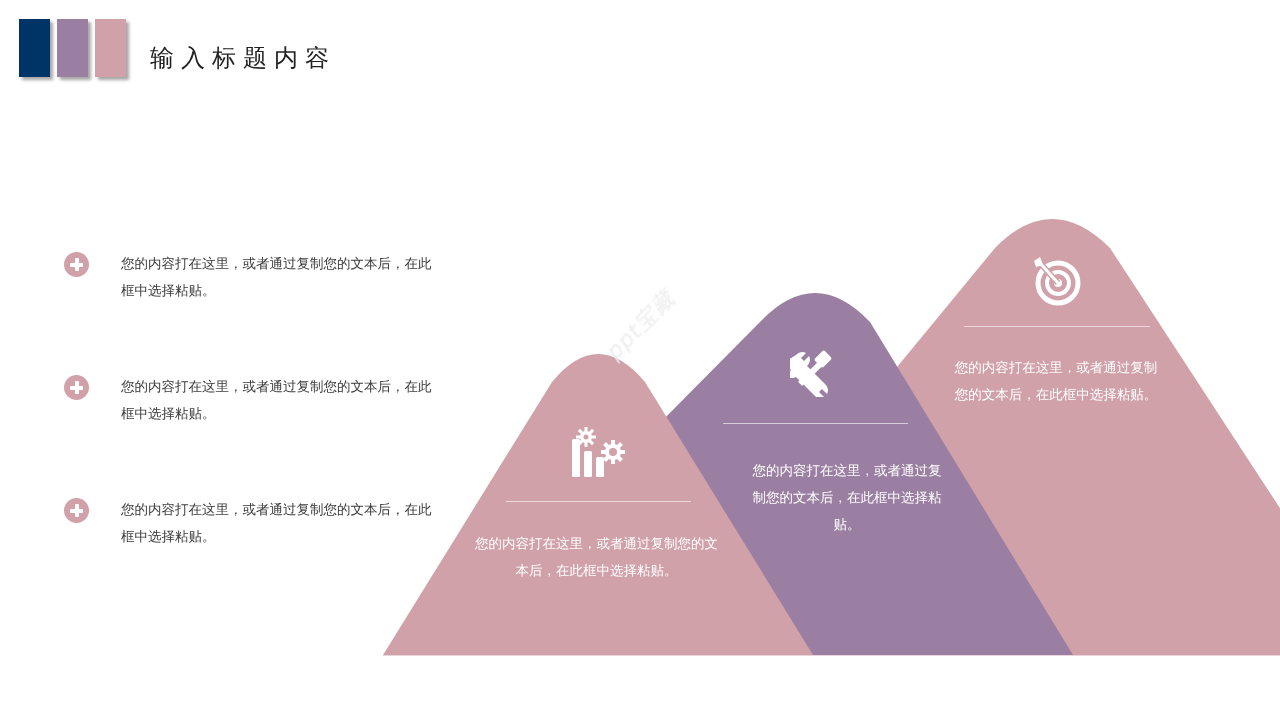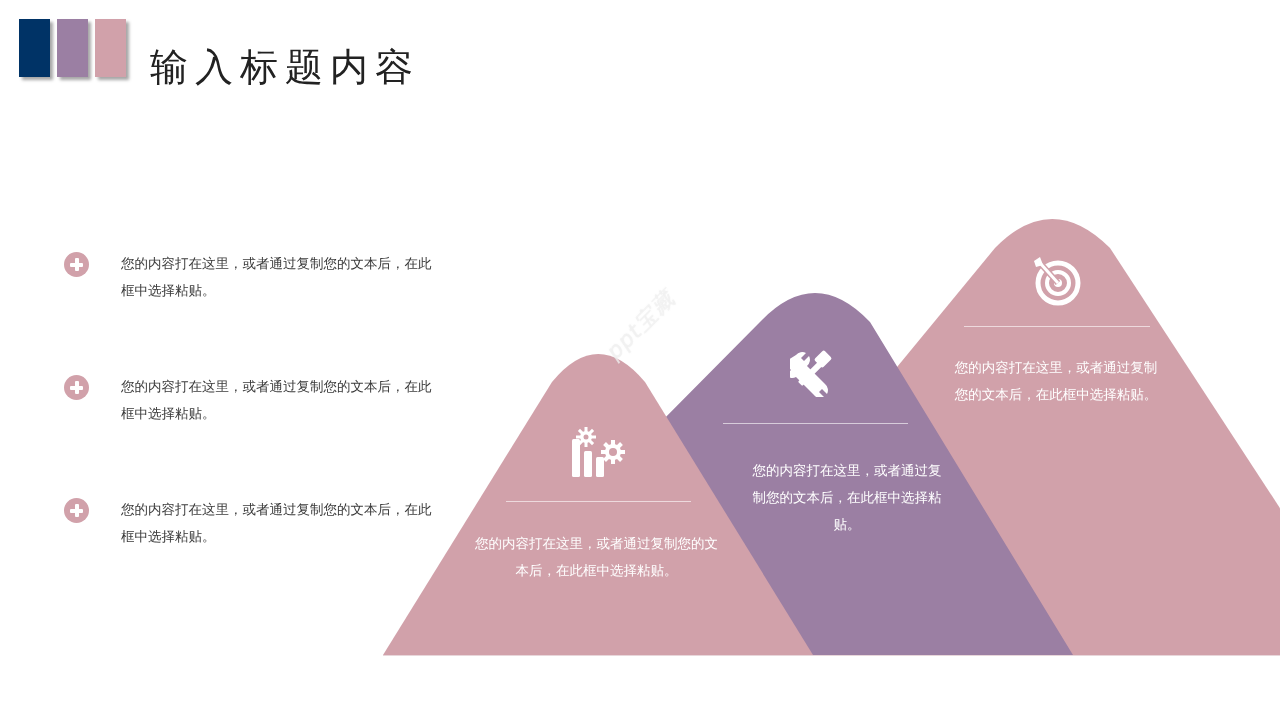--- a/index.html
+++ b/index.html
@@ -1,19 +1,19 @@
 <!DOCTYPE html>
 <html><head>
 <meta charset="utf-8">
 <style>
   html, body { margin:0; padding:0; }
   body { width:1280px; height:720px; background:#ffffff; position:relative; overflow:hidden;
          font-family:"DejaVu Sans","Liberation Sans",sans-serif; }
   .bar { position:absolute; top:19px; width:31px; height:58px; box-shadow:3px 3px 3px rgba(0,0,0,0.35); }
-  .title { position:absolute; left:150px; top:42px; font-size:38px; letter-spacing:7px; color:#222; font-weight:300; }
+  .title { position:absolute; left:150px; top:42px; font-size:24px; letter-spacing:7px; color:#222; font-weight:300; }
   .item { position:absolute; left:64px; width:380px; }
   .bullet { position:absolute; left:0; top:0; width:25px; height:25px; border-radius:50%; }
   .bullet::before, .bullet::after { content:""; position:absolute; background:#fff; border-radius:1px; }
   .bullet::before { left:6px; top:10.5px; width:13px; height:4px; }
   .bullet::after { left:10.5px; top:6px; width:4px; height:13px; }
   .item-text { position:absolute; left:57px; top:-2px; font-size:13.5px; line-height:27px; color:#3a3a3a; width:320px; }
   svg.mountains { position:absolute; left:0; top:0; }
   .icon { position:absolute; }
   .divider { position:absolute; height:1px; background:rgba(255,255,255,0.6); }
   .peak-text { position:absolute; font-size:13.5px; line-height:27px; color:#fff; text-align:center; }

